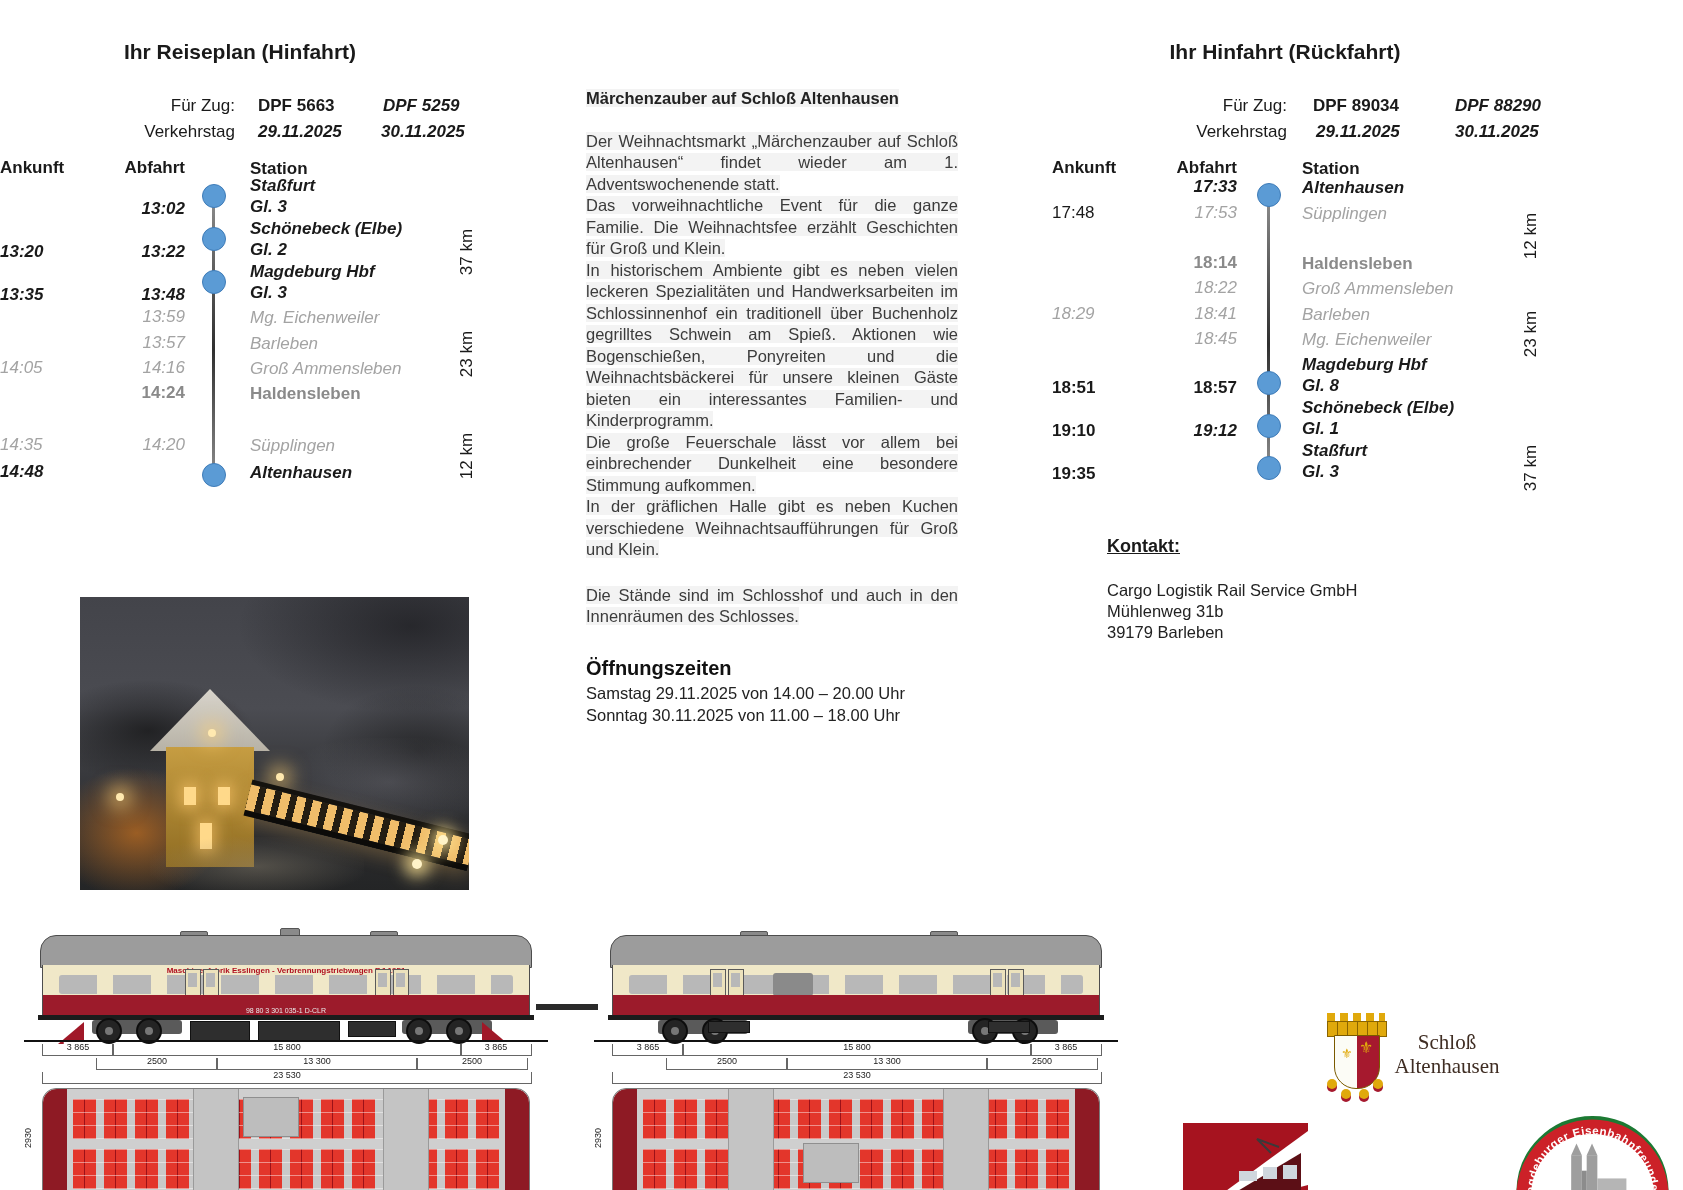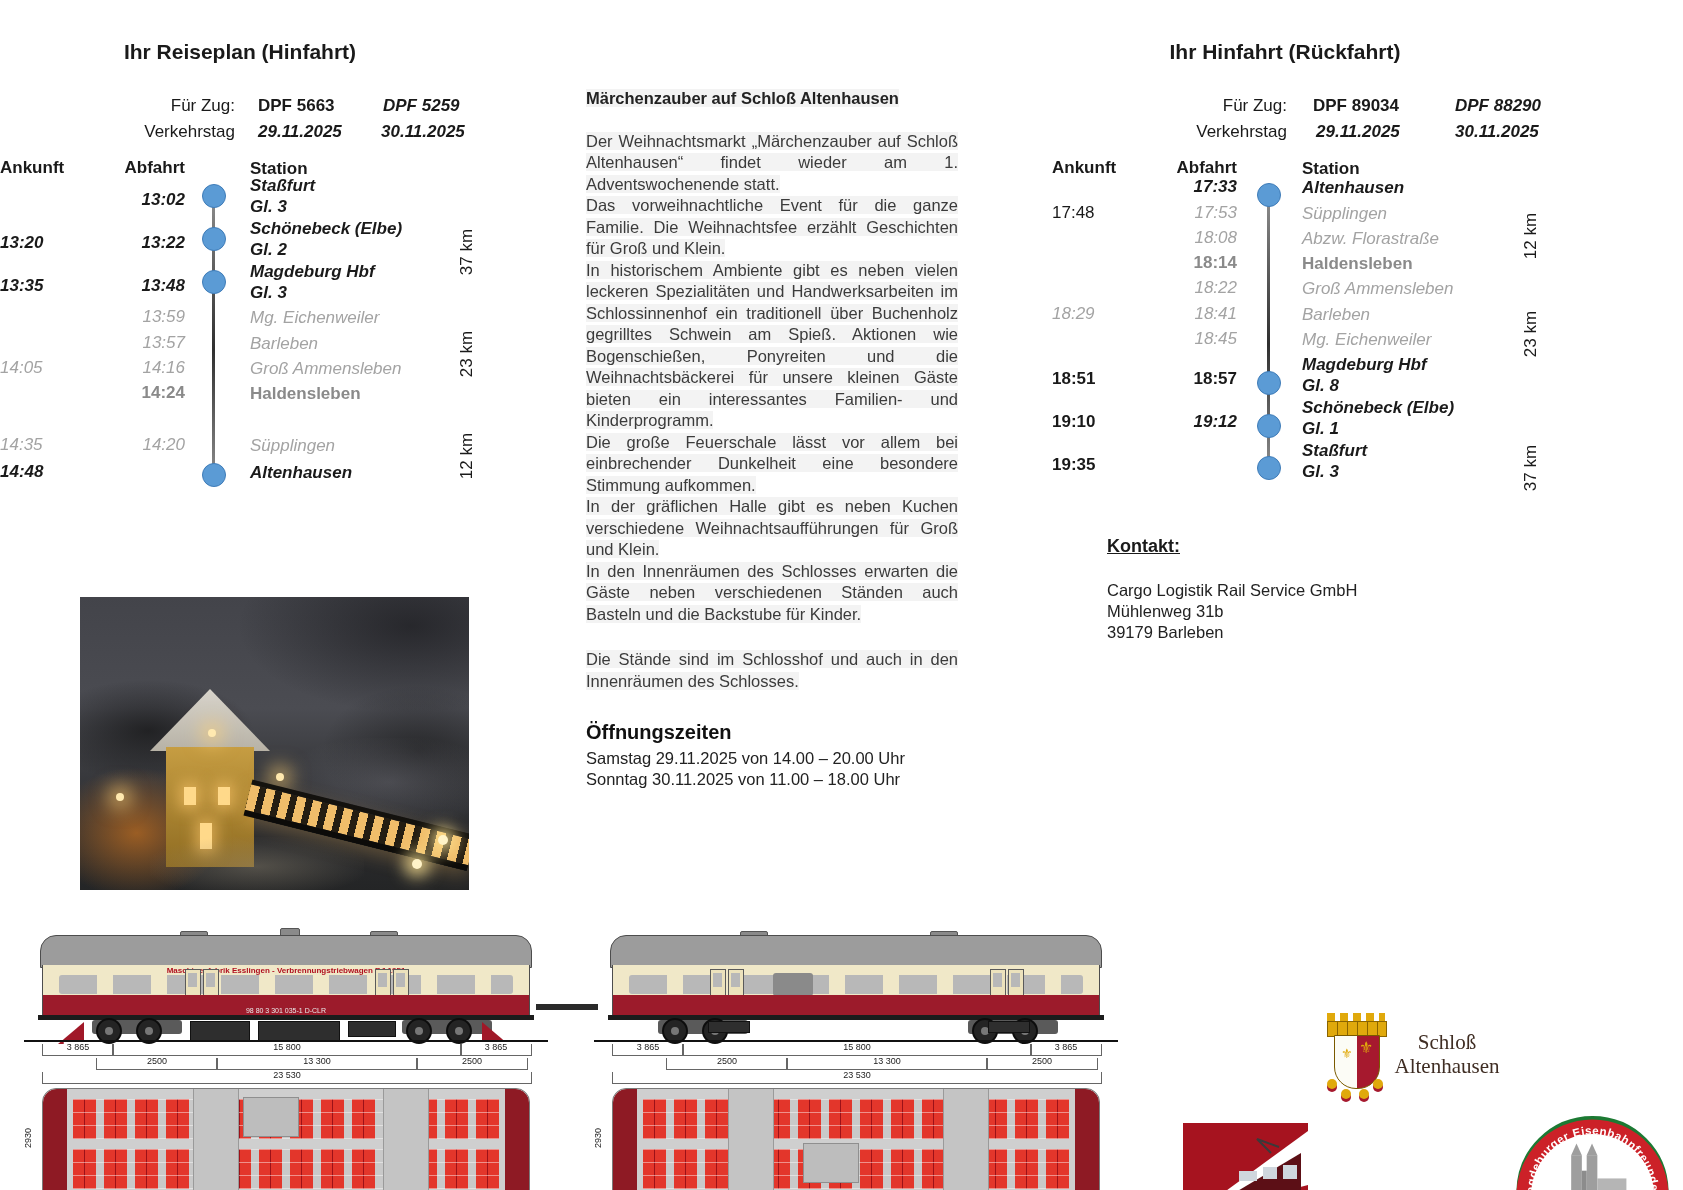--- a/index.html
+++ b/index.html
@@ -16,21 +16,21 @@
   .rr{color:#1a1a1a;}
   .gi{color:#a3a3a3;font-style:italic;}
   .gb{color:#8a8a8a;font-weight:bold;}
   
   .tt{position:absolute;width:560px;height:312px;}
   .trow{position:absolute;left:0;width:100%;font-size:17px;height:25px;}
   .trow .arr{position:absolute;left:0;width:105px;top:0;}
   .trow .dep{position:absolute;left:110px;width:75px;text-align:right;top:0;}
   .trow .st{position:absolute;left:250px;top:0;line-height:21px;white-space:nowrap;}
   .trow .st span{display:block;}
-  .h2 .arr,.h2 .dep{top:15px;}
+  .h2 .arr,.h2 .dep{top:24px;}
   .thead{font-weight:bold;}
   .tline{position:absolute;width:3px;background:linear-gradient(180deg,#8f8f8f 0%,#6a6a6a 20%,#2f2f2f 55%,#8a8a8a 100%);}
   .dot{position:absolute;width:22px;height:22px;border-radius:50%;background:#5b9bd5;border:1px solid #3f7cb8;}
   .dist{position:absolute;font-size:17px;color:#1a1a1a;transform:rotate(-90deg);white-space:nowrap;}
   
   .article{position:absolute;left:586px;top:88px;width:372px;font-size:16.5px;line-height:21.5px;
            text-align:justify;color:#3b3b3b;}
   .article .hd{font-weight:bold;color:#222;margin-bottom:21px;}
   .hl{background:#f3f3f3;}
   .article p{margin:0;}
@@ -219,21 +219,20 @@
     <div class="snow"></div>
   </div>
 
   <div class="article">
     <div class="hd"><span class="hl">Märchenzauber auf Schloß Altenhausen</span></div>
     <p><span class="hl">Der Weihnachtsmarkt „Märchenzauber auf Schloß Altenhausen“ findet wieder am 1. Adventswochenende statt.</span></p>
     <p><span class="hl">Das vorweihnachtliche Event für die ganze Familie. Die Weihnachtsfee erzählt Geschichten für Groß und Klein.</span></p>
     <p><span class="hl">In historischem Ambiente gibt es neben vielen leckeren Spezialitäten und Handwerksarbeiten im Schlossinnenhof ein traditionell über Buchenholz gegrilltes Schwein am Spieß. Aktionen wie Bogenschießen, Ponyreiten und die Weihnachtsbäckerei für unsere kleinen Gäste bieten ein interessantes Familien- und Kinderprogramm.</span></p>
     <p><span class="hl">Die große Feuerschale lässt vor allem bei einbrechender Dunkelheit eine besondere Stimmung aufkommen.</span></p>
     <p><span class="hl">In der gräflichen Halle gibt es neben Kuchen verschiedene Weihnachtsaufführungen für Groß und Klein.</span></p>
-    <p><span class="hl">In den Innenräumen des Schlosses erwarten die Gäste neben verschiedenen Ständen auch Basteln und die Backstube für Kinder.</span></p>
     <p class="nt"><span class="hl">Die Stände sind im Schlosshof und auch in den Innenräumen des Schlosses.</span></p>
     <div class="oh">Öffnungszeiten</div>
     <div class="ohl">Samstag 29.11.2025 von 14.00 – 20.00 Uhr</div>
     <div class="ohl">Sonntag  30.11.2025 von 11.00 – 18.00 Uhr</div>
   </div>
 
   <div class="abs title" style="left:1105px;top:40px;width:360px;">Ihr Hinfahrt (Rückfahrt)</div>
 
   <div class="abs lbl" style="left:1112px;top:96px;width:175px;">Für Zug:</div>
   <div class="abs val" style="left:1313px;top:96px;">DPF 89034</div>
@@ -256,25 +255,20 @@
 
     <div class="trow" style="top:2px;">
       <span class="arr bi"></span>
       <span class="dep bi">17:33</span>
       <span class="st bi">Altenhausen</span>
     </div>
     <div class="trow" style="top:28px;">
       <span class="arr rr">17:48</span>
       <span class="dep gi">17:53</span>
       <span class="st gi">Süpplingen</span>
-    </div>
-    <div class="trow" style="top:53px;">
-      <span class="arr gi"></span>
-      <span class="dep gi">18:08</span>
-      <span class="st gi">Abzw. Florastraße</span>
     </div>
     <div class="trow" style="top:78px;">
       <span class="arr gb"></span>
       <span class="dep gb">18:14</span>
       <span class="st gb">Haldensleben</span>
     </div>
     <div class="trow" style="top:103px;">
       <span class="arr gi"></span>
       <span class="dep gi">18:22</span>
       <span class="st gi">Groß Ammensleben</span>

